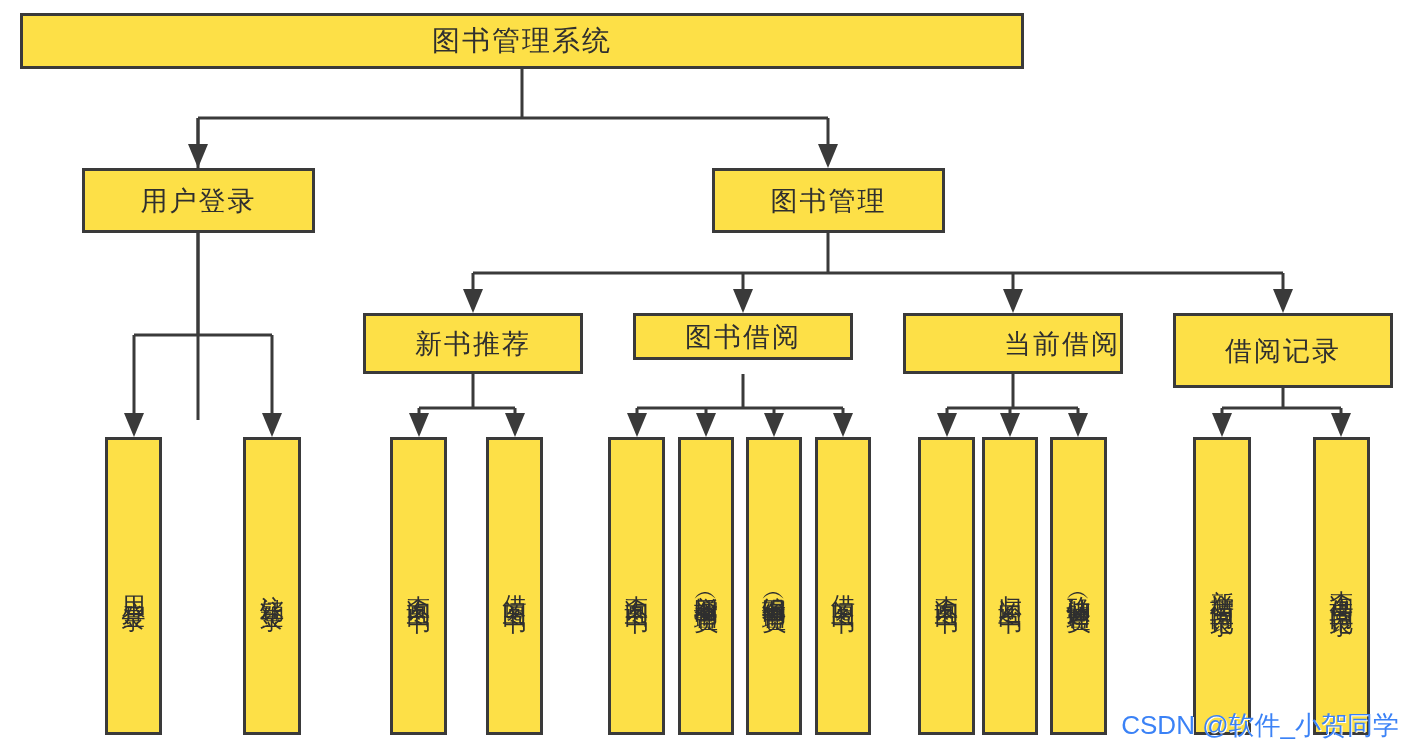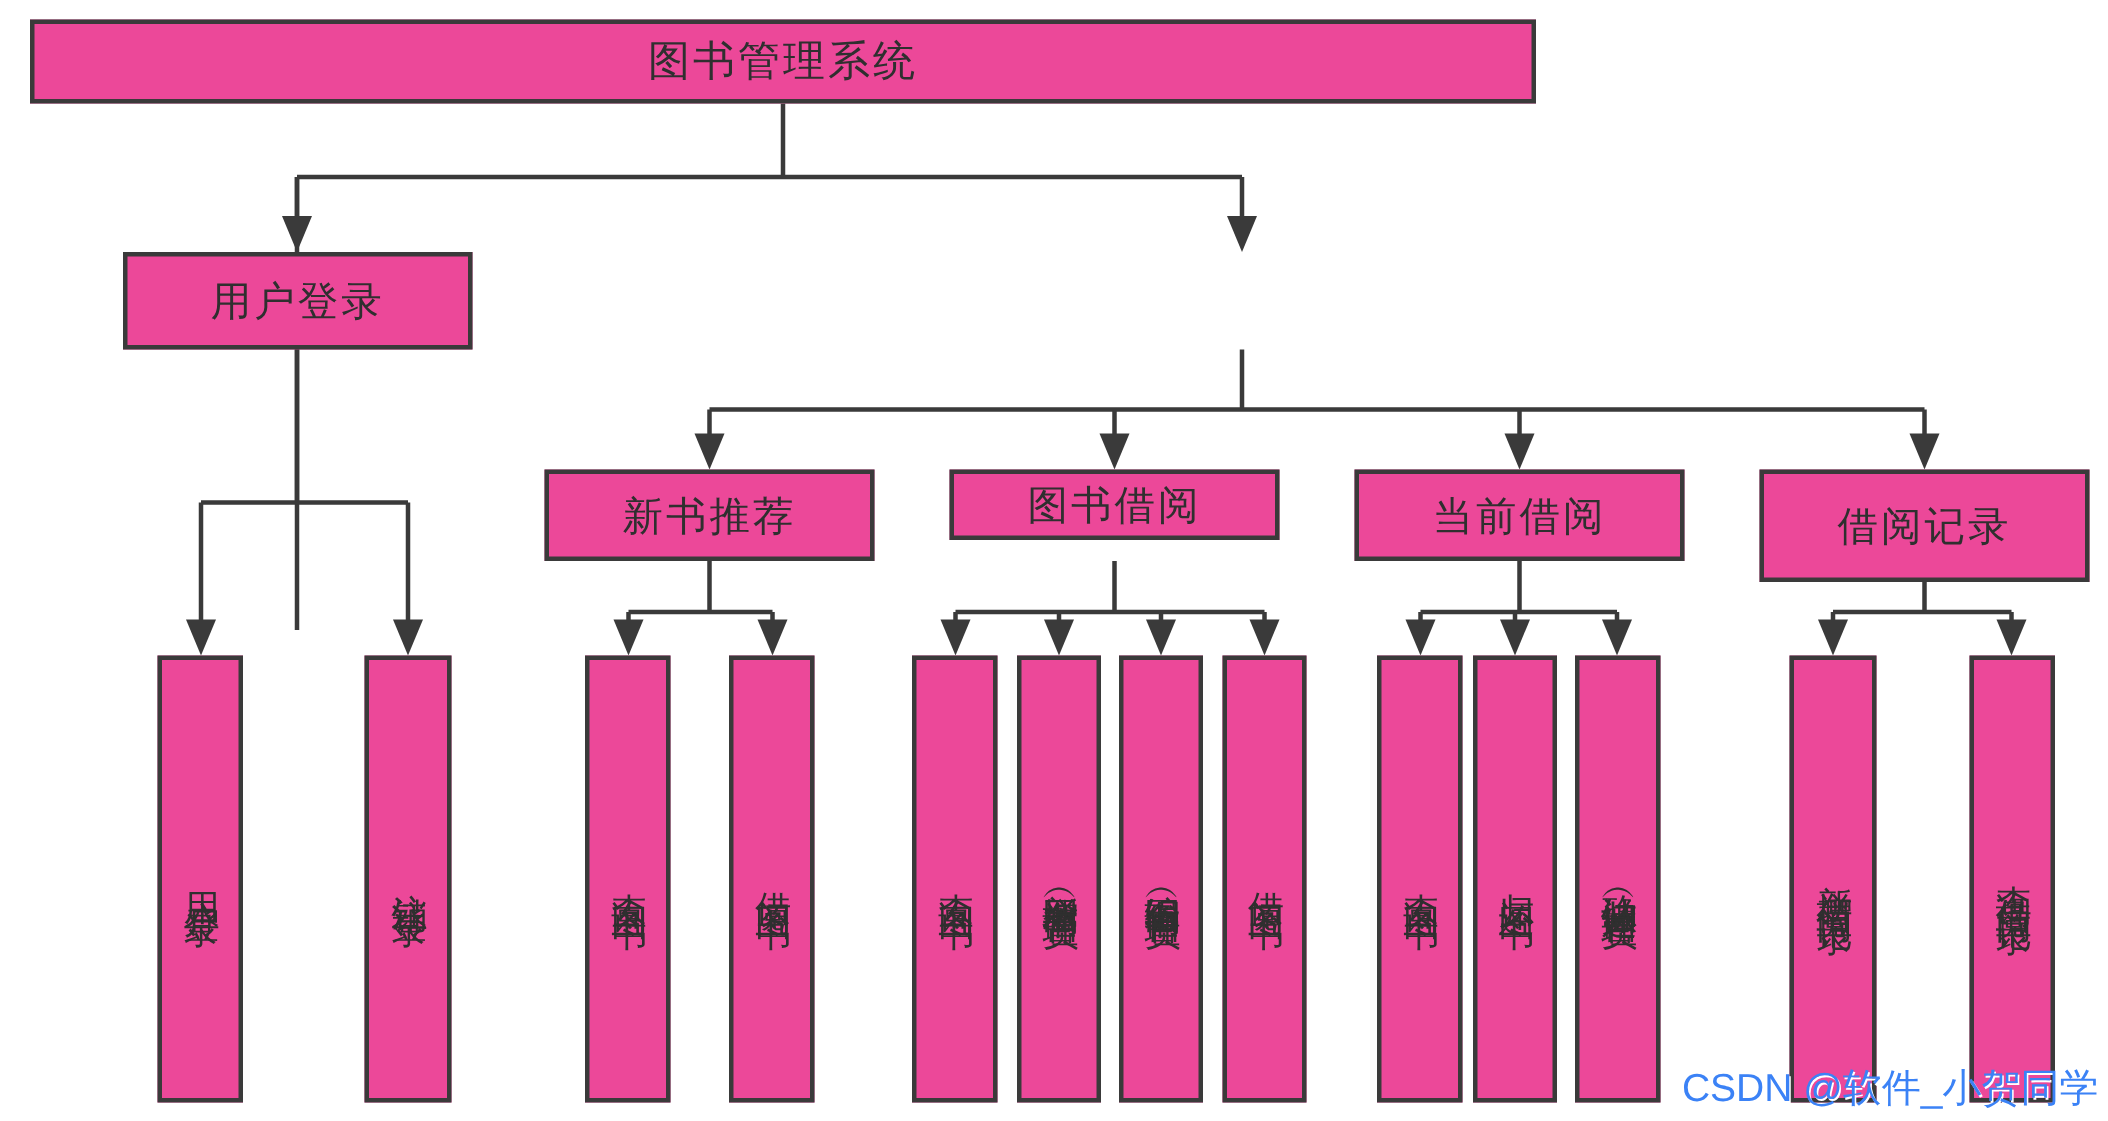--- a/index.html
+++ b/index.html
@@ -23,21 +23,21 @@
   }
   svg.connectors {
     position: absolute;
     left: 0; top: 0;
     z-index: 1;
   }
   .node {
     position: absolute;
     box-sizing: border-box;
     border: 3px solid #3a3a3a;
-    background: #ec4899;
+    background: #fde047;
     display: flex;
     align-items: center;
     justify-content: center;
     color: #2f2f2f;
     z-index: 2;
   }
   .node.h .lbl {
     font-size: 27px;
     letter-spacing: 2px;
     white-space: nowrap;
@@ -113,28 +113,31 @@
     </g>
   </svg>
 
   <div class="node h root" style="left:20px; top:13px; width:1004px; height:56px;">
     <span class="lbl">图书管理系统</span>
   </div>
 
   <div class="node h" style="left:82px; top:168px; width:233px; height:65px;">
     <span class="lbl">用户登录</span>
   </div>
+  <div class="node h" style="left:712px; top:168px; width:233px; height:65px;">
+    <span class="lbl">图书管理</span>
+  </div>
 
   <div class="node h" style="left:363px; top:313px; width:220px; height:61px;">
     <span class="lbl">新书推荐</span>
   </div>
   <div class="node h" style="left:633px; top:313px; width:220px; height:47px;">
     <span class="lbl">图书借阅</span>
   </div>
-  <div class="node h" style="left:903px; top:313px; width:220px; height:61px;">
+  <div class="node h" style="left:903px; top:313px; width:220px; height:61px;justify-content:flex-end;">
     <span class="lbl">当前借阅</span>
   </div>
   <div class="node h" style="left:1173px; top:313px; width:220px; height:75px;">
     <span class="lbl">借阅记录</span>
   </div>
 
   <div class="node v" style="left:105px; top:437px; width:57px; height:298px;">
     <span class="lbl">用户登录</span>
   </div>
   <div class="node v" style="left:243px; top:437px; width:58px; height:298px;">

